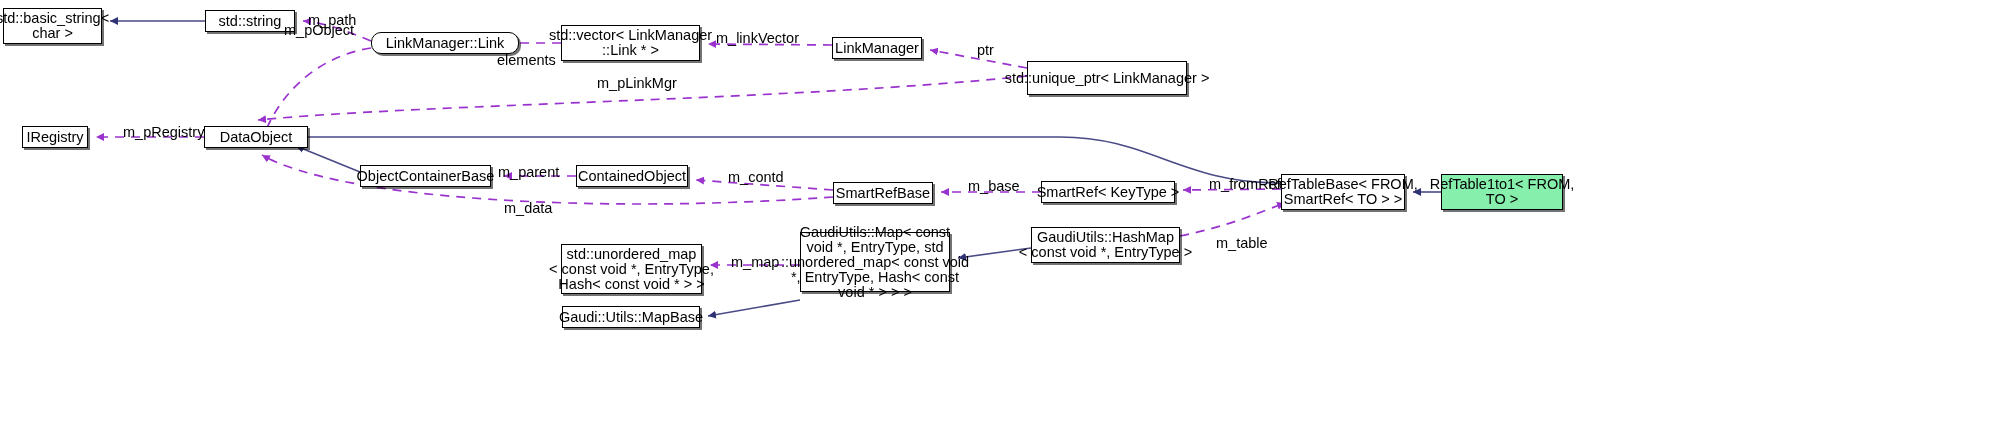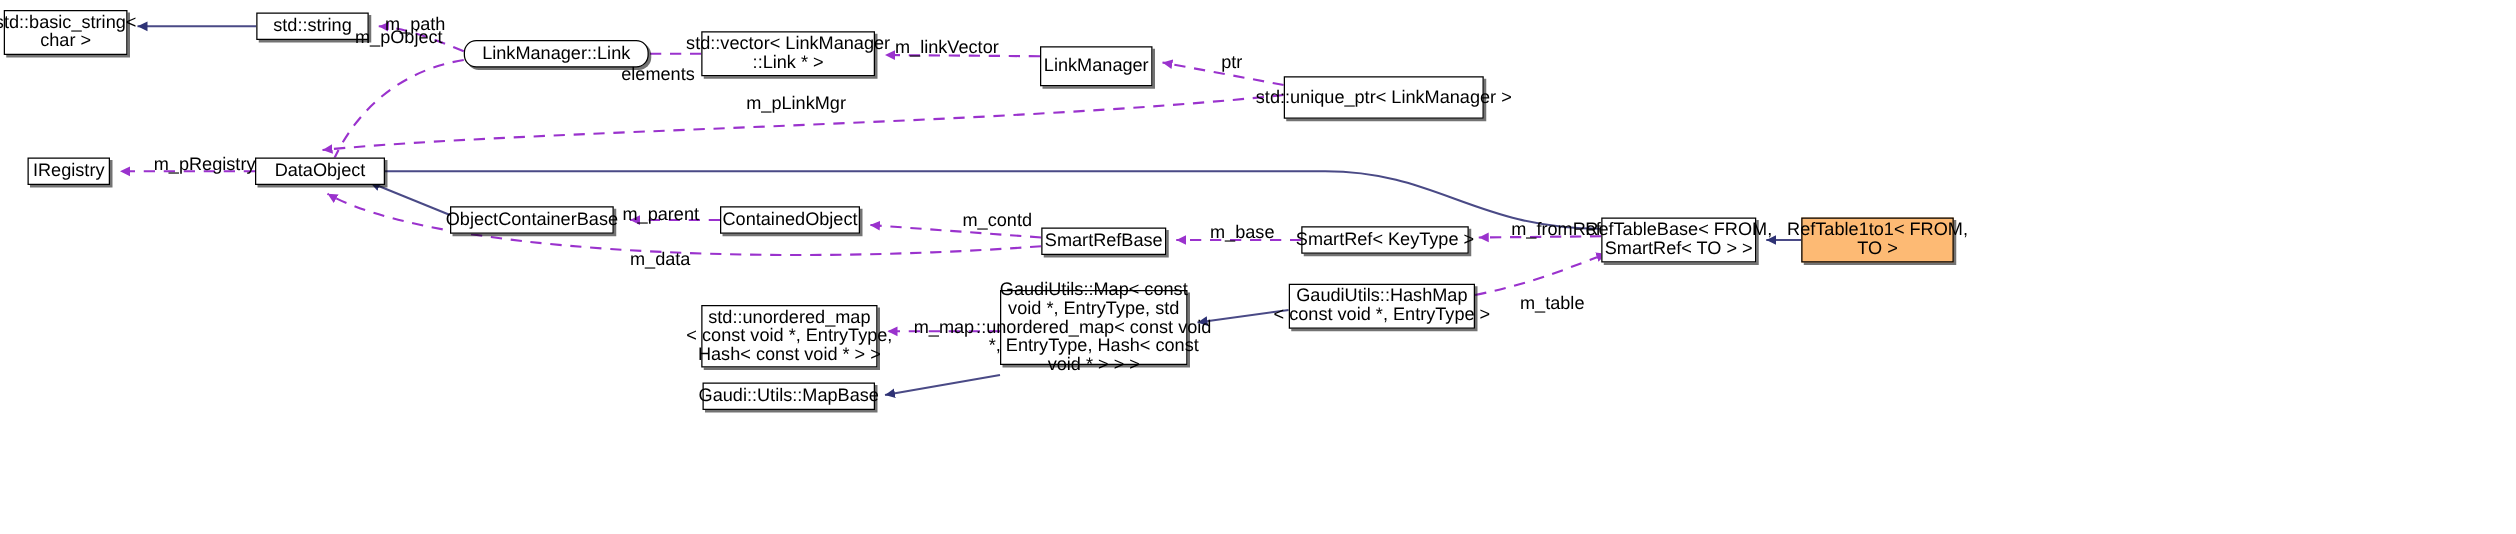--- a/index.html
+++ b/index.html
@@ -2,21 +2,21 @@
 <html><head>
 <meta charset="utf-8">
 <style>
   html,body{margin:0;padding:0;background:#ffffff;}
   body{width:2013px;height:427px;font-family:"Liberation Sans",sans-serif;position:relative;overflow:hidden;}
   #canvas{position:absolute;left:0;top:0;width:2013px;height:427px;}
   svg#wires{position:absolute;left:0;top:0;width:2013px;height:427px;pointer-events:none;}
   .node{position:absolute;box-sizing:border-box;background:#ffffff;border:1px solid #000000;
         box-shadow:2px 2px 0 rgba(0,0,0,0.55);display:flex;align-items:center;justify-content:center;
         text-align:center;font-size:14.5px;line-height:15px;color:#000;letter-spacing:0px;padding:1px 4px;white-space:pre;}
-  .node.hl{background:#fdba74;border:1px solid #000;}
+  .node.hl{background:#86efac;border:1px solid #000;}
   .elabel{position:absolute;font-size:14.5px;color:#000;white-space:pre;line-height:15px;}
 </style>
 </head>
 <body>
 
 <div id="canvas">
 
   <svg id="wires" viewBox="0 0 2013 427">
     <defs>
       <marker id="ah-inh" markerWidth="9" markerHeight="9" refX="8" refY="4.5" orient="auto" markerUnits="userSpaceOnUse">
@@ -74,21 +74,21 @@
     </g>
   </svg>
 
   <div id="nodes-layer">
       <div class="node" style="left: 3px; top: 8px; width: 99px; height: 36px;">std::basic_string&lt;
 char &gt;</div>
       <div class="node" style="left: 205px; top: 10px; width: 90px; height: 22px;">std::string</div>
       <div class="node" style="left: 371px; top: 32px; width: 148px; height: 22px; border-radius: 10px;">LinkManager::Link</div>
       <div class="node" style="left: 561px; top: 25px; width: 139px; height: 36px;">std::vector&lt; LinkManager
 ::Link * &gt;</div>
-      <div class="node" style="left: 832px; top: 37px; width: 90px; height: 32px;">LinkManager</div>
+      <div class="node" style="left: 832px; top: 37px; width: 90px; height: 22px;">LinkManager</div>
       <div class="node" style="left: 1027px; top: 61px; width: 160px; height: 34px;">std::unique_ptr&lt; LinkManager &gt;</div>
       <div class="node" style="left: 22px; top: 126px; width: 66px; height: 22px;">IRegistry</div>
       <div class="node" style="left: 204px; top: 126px; width: 104px; height: 22px;">DataObject</div>
       <div class="node" style="left: 360px; top: 165px; width: 131px; height: 22px;">ObjectContainerBase</div>
       <div class="node" style="left: 576px; top: 165px; width: 112px; height: 22px;">ContainedObject</div>
       <div class="node" style="left: 833px; top: 182px; width: 100px; height: 22px;">SmartRefBase</div>
       <div class="node" style="left: 1041px; top: 181px; width: 134px; height: 22px;">SmartRef&lt; KeyType &gt;</div>
       <div class="node" style="left: 1281px; top: 174px; width: 124px; height: 36px;">RefTableBase&lt; FROM,
 SmartRef&lt; TO &gt; &gt;</div>
       <div class="node hl" style="left: 1441px; top: 174px; width: 122px; height: 36px;">RefTable1to1&lt; FROM,
@@ -107,20 +107,20 @@
     </div>
   <div id="labels-layer">
       <span class="elabel" style="left: 308px; top: 13px;">m_path</span>
       <span class="elabel" style="left: 284px; top: 23px; text-align: center;">m_pObject</span>
       <span class="elabel" style="left: 497px; top: 29px; margin-top: 24px;">elements</span>
       <span class="elabel" style="left: 716px; top: 31px;">m_linkVector</span>
       <span class="elabel" style="left: 977px; top: 43px;">ptr</span>
       <span class="elabel" style="left: 597px; top: 76px;">m_pLinkMgr</span>
       <span class="elabel" style="left: 123px; top: 125px;">m_pRegistry</span>
       <span class="elabel" style="left: 498px; top: 165px;">m_parent</span>
-      <span class="elabel" style="left: 728px; top: 170px; margin-left: 42px;">m_contd</span>
+      <span class="elabel" style="left: 728px; top: 170px;">m_contd</span>
       <span class="elabel" style="left: 968px; top: 179px;">m_base</span>
       <span class="elabel" style="left: 1209px; top: 177px;">m_fromRef</span>
       <span class="elabel" style="left: 1216px; top: 198px; margin-top: 38px;">m_table</span>
       <span class="elabel" style="left: 504px; top: 201px;">m_data</span>
       <span class="elabel" style="left: 731px; top: 255px;">m_map</span>
     </div>
 </div>
 
 </body></html>

